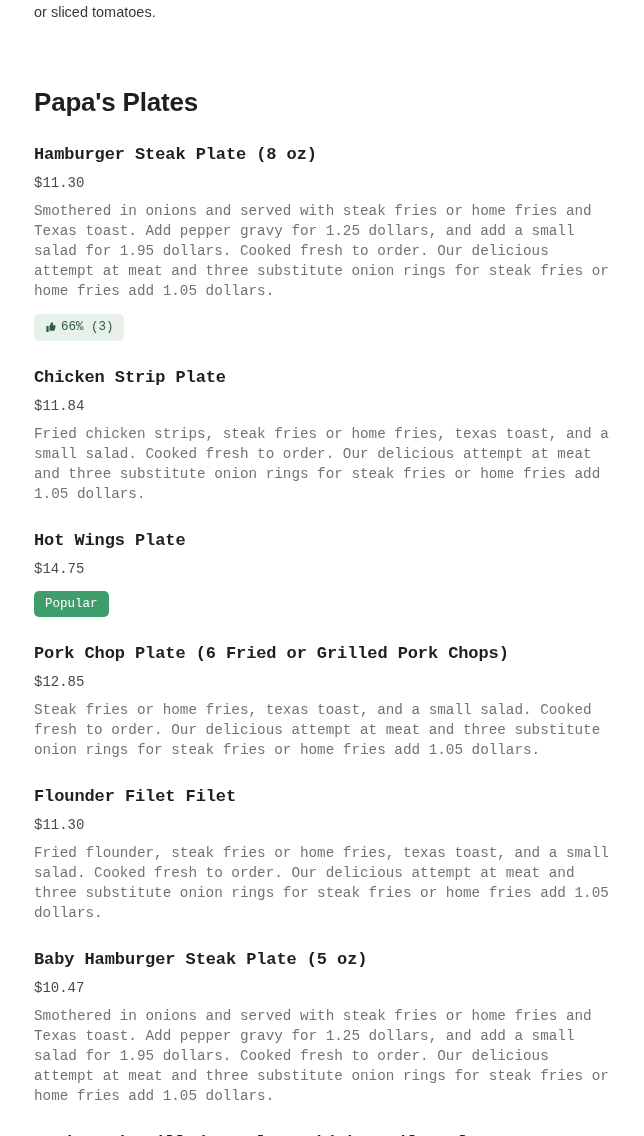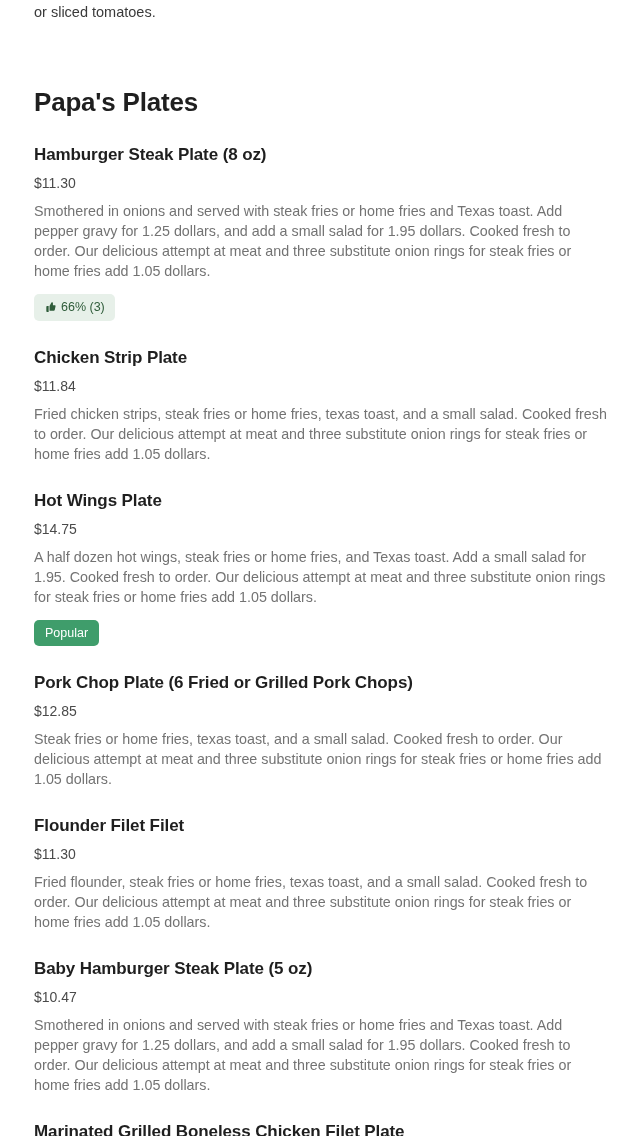--- a/index.html
+++ b/index.html
@@ -32,20 +32,21 @@
     font-size: 26px;
     font-weight: bold;
     letter-spacing: -0.2px;
     color: #1f1f1f;
     margin: 0;
     padding-top: 64px;
     padding-bottom: 0;
   }
   .item {
     padding-top: 26px;
+    font-family: Liberation Mono, monospace;
   }
   .item-name {
     font-size: 17px;
     font-weight: bold;
     color: #1f1f1f;
     margin: 0 0 0 0;
     line-height: 22px;
     letter-spacing: -0.1px;
   }
   .item-price {
@@ -122,21 +123,20 @@
 
   <div class="item">
     <h3 class="item-name">Chicken Strip Plate</h3>
     <div class="item-price">$11.84</div>
     <p class="item-desc">Fried chicken strips, steak fries or home fries, texas toast, and a small salad. Cooked fresh to order. Our delicious attempt at meat and three substitute onion rings for steak fries or home fries add 1.05 dollars.</p>
   </div>
 
   <div class="item">
     <h3 class="item-name">Hot Wings Plate</h3>
     <div class="item-price">$14.75</div>
-    <p class="item-desc">A half dozen hot wings, steak fries or home fries, and Texas toast. Add a small salad for 1.95. Cooked fresh to order. Our delicious attempt at meat and three substitute onion rings for steak fries or home fries add 1.05 dollars.</p>
     <div class="badges">
       <span class="badge badge-popular">Popular</span>
     </div>
   </div>
 
   <div class="item">
     <h3 class="item-name">Pork Chop Plate (6 Fried or Grilled Pork Chops)</h3>
     <div class="item-price">$12.85</div>
     <p class="item-desc">Steak fries or home fries, texas toast, and a small salad. Cooked fresh to order. Our delicious attempt at meat and three substitute onion rings for steak fries or home fries add 1.05 dollars.</p>
   </div>

